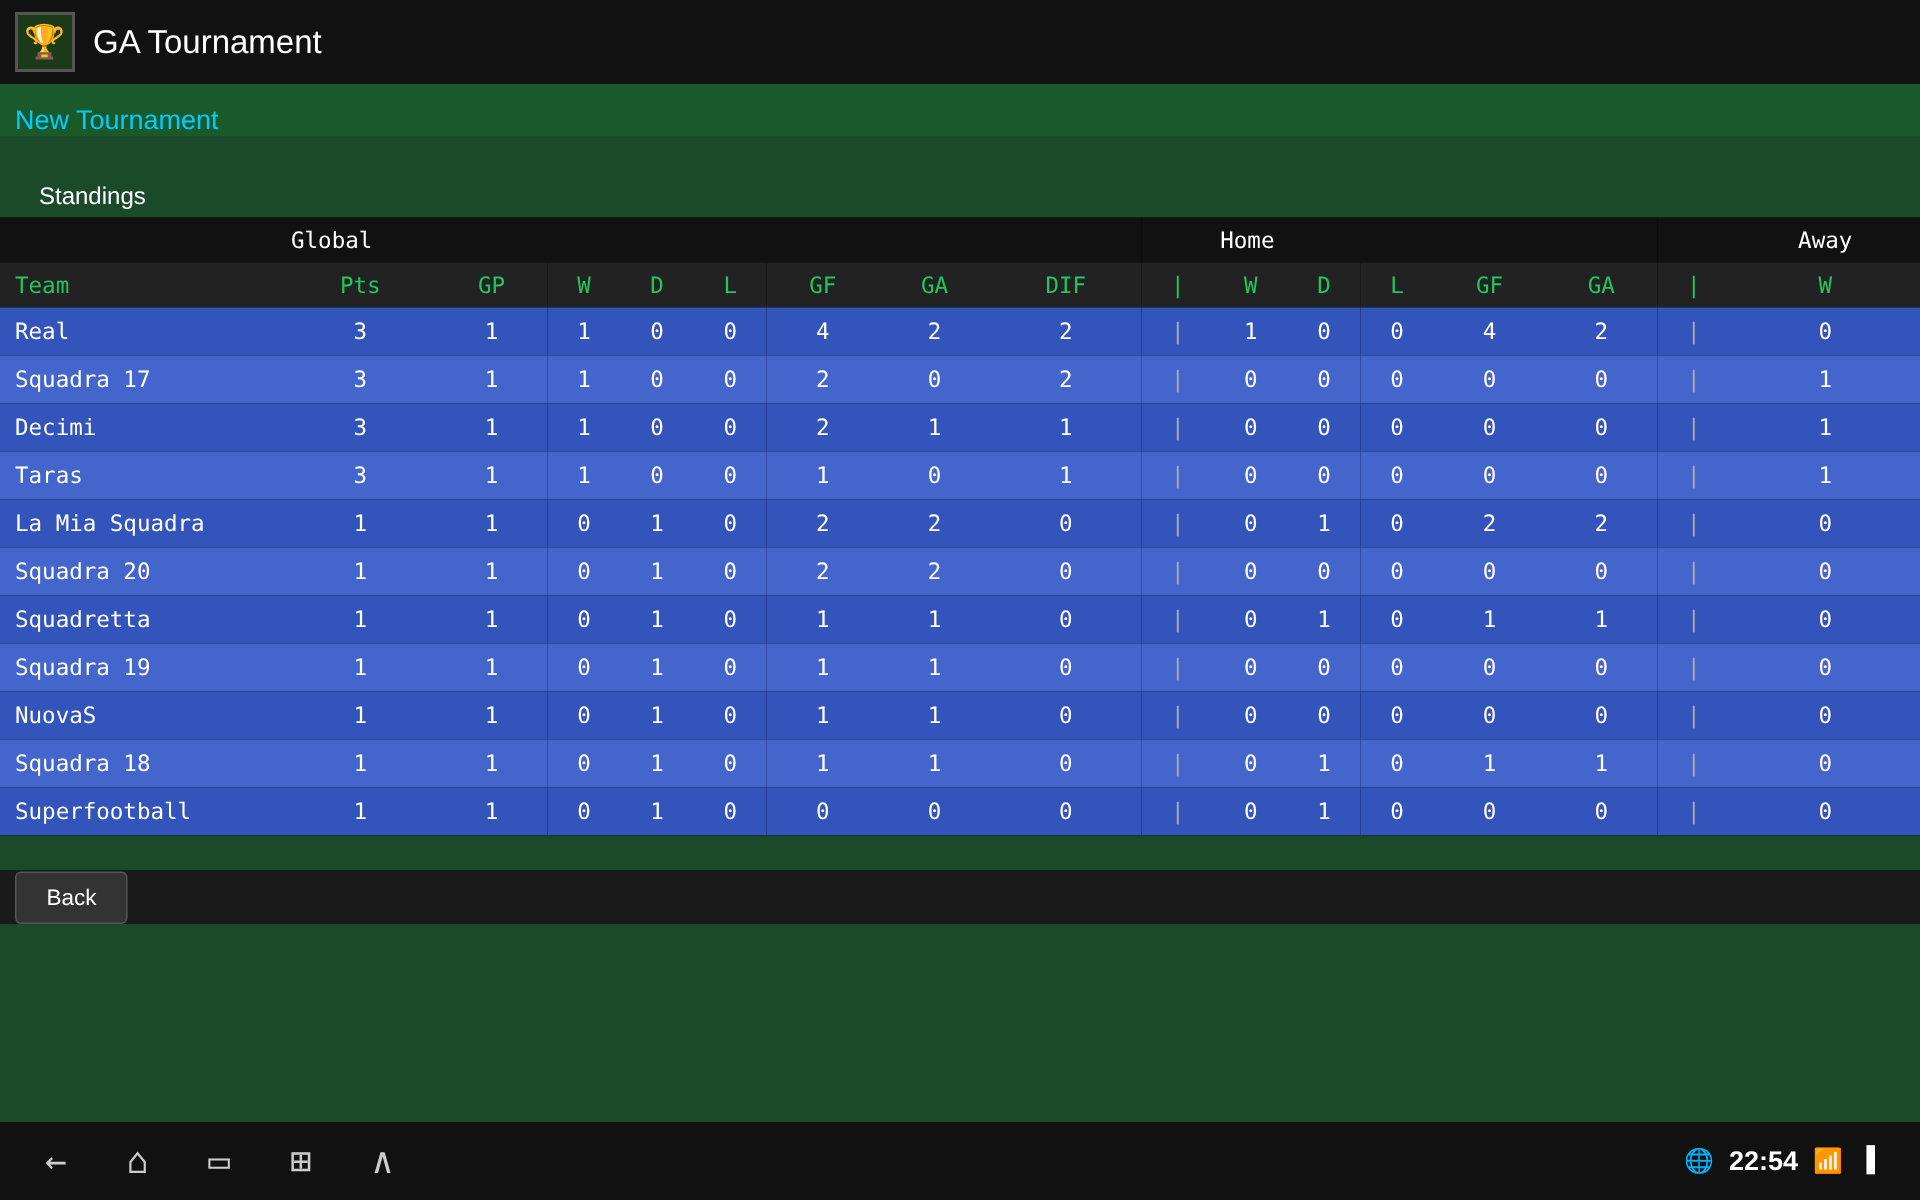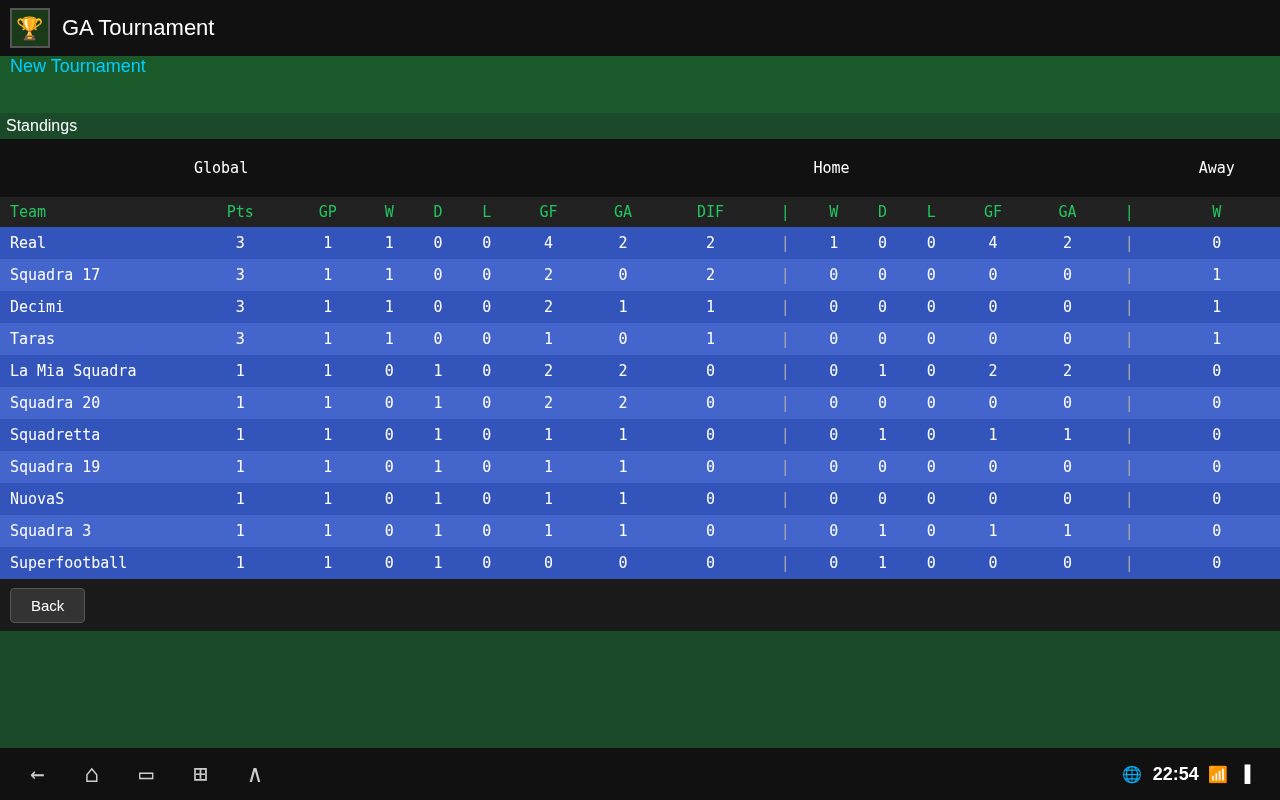--- a/index.html
+++ b/index.html
@@ -23,40 +23,41 @@
     }
     #title-text {
       color: white;
       font-size: 22px;
       font-family: sans-serif;
     }
 
     
     #new-tournament-bar {
       background: #1a5a2a;
-      height: 57px;
+      height: 35px;
       display: flex;
-      align-items: flex-start;
+      align-items: flex-end;
       padding: 0 10px;
     }
     #new-tournament-link {
       color: #00ccff;
       font-size: 18px;
       font-family: sans-serif;
       cursor: pointer;
       text-decoration: none;
     }
 
     
     #standings-label {
       background: #1a4a2a;
       color: white;
       font-size: 16px;
       font-family: sans-serif;
-      padding: 4px 6px;
+      padding: 4px 26px;
+      margin-top: 28px;
     }
 
     
     #table-container {
       background: #000;
       overflow-x: auto;
       width: 1280px;
     }
 
     table {
@@ -65,21 +66,21 @@
       color: white;
       font-size: 15px;
     }
 
     thead tr:first-child {
       background: #111;
     }
     thead tr:first-child th {
       color: white;
       font-weight: normal;
-      padding: 20px 4px;
+      padding: 6px 4px;
       text-align: center;
     }
     thead tr:first-child th:first-child {
       text-align: left;
       padding-left: 10px;
     }
 
     thead tr:nth-child(2) {
       background: #222;
     }
@@ -110,24 +111,25 @@
       padding-left: 10px;
     }
 
     .separator-col {
       color: #aaa;
     }
 
     
     #back-bar {
       background: #1a1a1a;
-      height: 52px;
+      height: 36px;
       display: flex;
       align-items: center;
       padding: 0 10px;
+      margin-top: 23px;
     }
     #back-button {
       background: #333;
       color: white;
       border: 1px solid #555;
       padding: 8px 20px;
       font-size: 15px;
       cursor: pointer;
       border-radius: 4px;
     }
@@ -375,21 +377,21 @@
           <td class="separator-col">|</td>
           <td>0</td>
           <td>0</td>
           <td>0</td>
           <td>0</td>
           <td>0</td>
           <td class="separator-col">|</td>
           <td>0</td>
         </tr>
         <tr>
-          <td>Squadra 3</td>
+          <td>Squadra 18</td>
           <td>1</td>
           <td>1</td>
           <td>0</td>
           <td>1</td>
           <td>0</td>
           <td>1</td>
           <td>1</td>
           <td>0</td>
           <td class="separator-col">|</td>
           <td>0</td>

